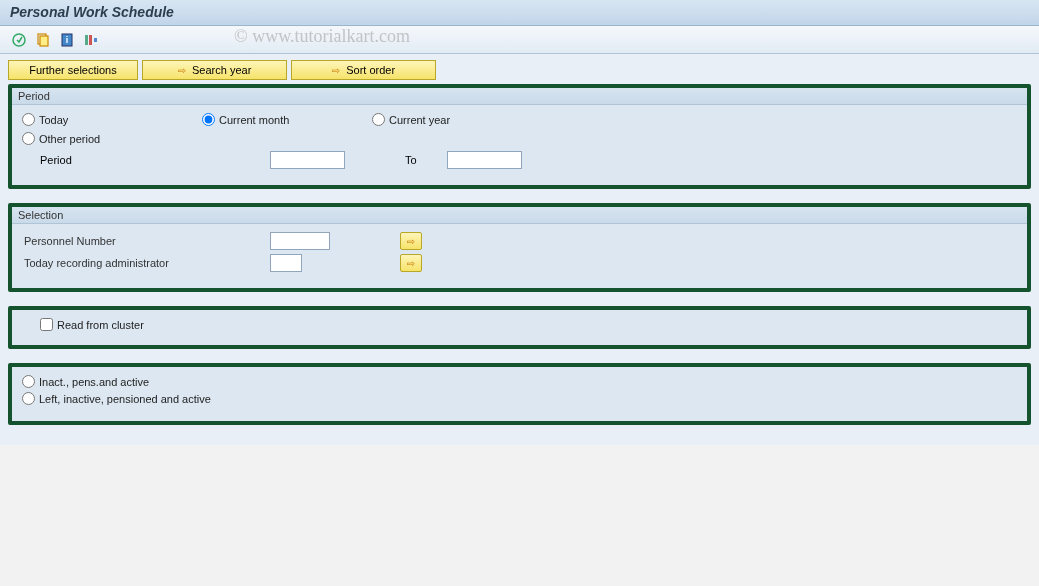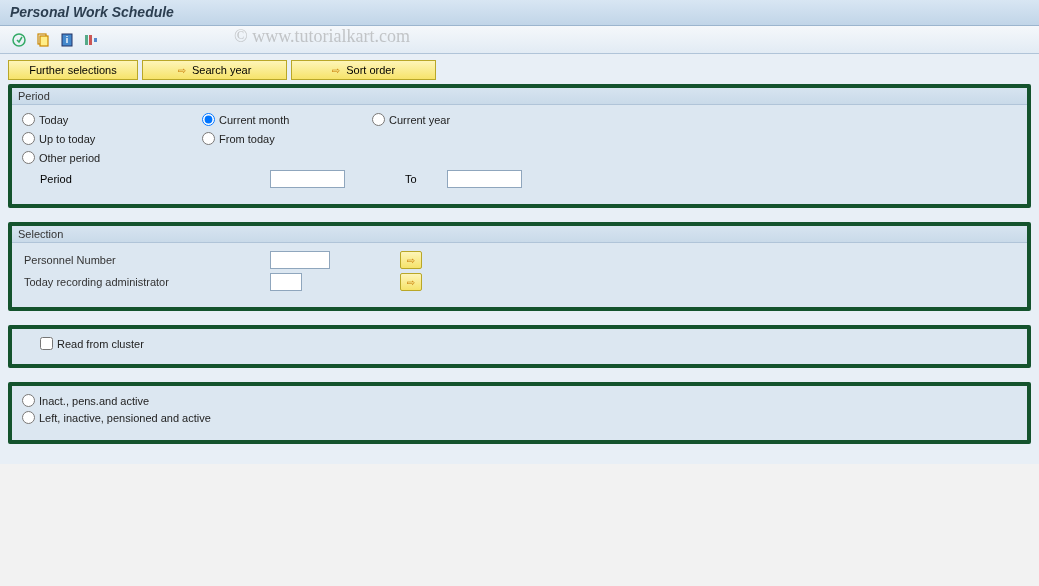--- a/index.html
+++ b/index.html
@@ -207,30 +207,20 @@
               <span>Current month</span>
             </label></div>
         <div class="col3"><label>
               <input type="radio" name="period" style="">
               <span>Current year</span>
             </label></div>
       </div>
       <div class="radio-row">
         <div class="col1"><label>
               <input type="radio" name="period" style="">
-              <span>Up to today</span>
-            </label></div>
-        <div class="col2"><label>
-              <input type="radio" name="period" style="">
-              <span>From today</span>
-            </label></div>
-      </div>
-      <div class="radio-row">
-        <div class="col1"><label>
-              <input type="radio" name="period" style="">
               <span>Other period</span>
             </label></div>
       </div>
       <div class="field-row">
         <span class="indent" style="width:230px">Period</span>
         <input type="text" class="inp-sm" value="" style="">
         <span class="to-label">To</span>
         <input type="text" class="inp-sm" value="" style="">
       </div>
     </div>

